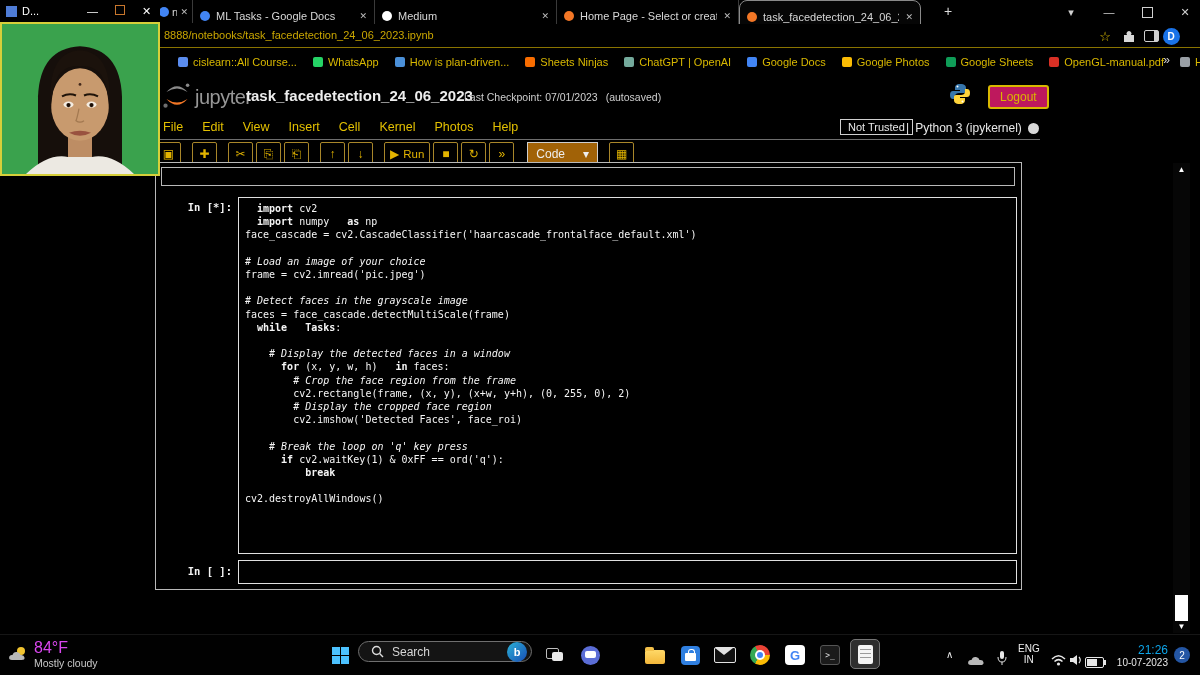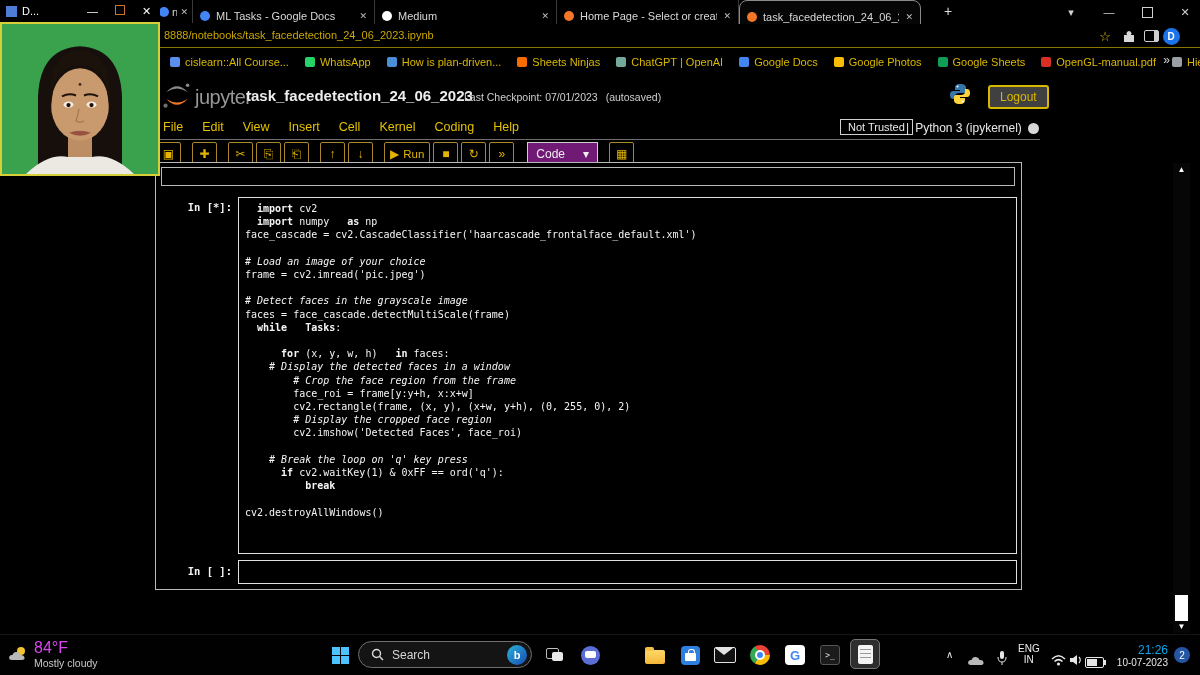--- a/index.html
+++ b/index.html
@@ -22,51 +22,51 @@
   
   #urlbar{position:absolute;left:0;top:24px;right:0;height:23px;background:#000;border-bottom:1px solid #8a7400;}
   .url-text{position:absolute;left:164px;top:5px;font-size:11px;color:#c9a600;white-space:nowrap;}
   .ubtn{position:absolute;top:4px;display:flex;align-items:center;justify-content:center;width:18px;height:16px;}
   .staricon{color:#e0c000;font-size:13px;}
   .panel{width:13px;height:10px;border:1.5px solid #cfcfcf;border-radius:2px;position:relative;}
   .panel:after{content:"";position:absolute;right:0;top:0;bottom:0;width:4px;background:#cfcfcf;}
   .avatar{width:17px;height:17px;border-radius:50%;background:#1a73e8;color:#fff;font-size:10px;
     font-weight:bold;display:flex;align-items:center;justify-content:center;}
   
-  #bookmarks{position:absolute;left:8px;top:48px;right:0;height:27px;background:#000;display:flex;align-items:center;}
+  #bookmarks{position:absolute;left:16px;top:48px;right:0;height:27px;background:#000;display:flex;align-items:center;}
   #bookmark-items{display:flex;gap:16px;margin-left:162px;align-items:center;}
   .bm{display:flex;align-items:center;gap:5px;font-size:11px;color:#d9b800;white-space:nowrap;}
   .bm-ic{width:10px;height:10px;border-radius:2px;flex:none;}
   .bm-overflow{position:absolute;right:30px;top:5px;color:#d9d9d9;font-size:12px;}
   
   #nb-logo{position:absolute;left:162px;top:82px;display:flex;align-items:flex-end;gap:3px;}
   .wordmark{font-size:20px;color:#979797;letter-spacing:-0.5px;}
   #nb-title{position:absolute;left:246px;top:87px;font-size:15px;font-weight:bold;color:#ededed;}
   #nb-checkpoint{position:absolute;left:464px;top:91px;font-size:10.5px;color:#cfcfcf;}
   #nb-autosave{margin-left:8px;}
   #py-logo{position:absolute;left:948px;top:82px;}
   #logout{position:absolute;left:988px;top:85px;border:2px solid #d9b800;color:#d9b800;font-size:12px;
-    padding:3px 10px;border-radius:3px;background:#404040;}
+    padding:3px 10px;border-radius:3px;background:#be185d;}
   
   #menu-items{position:absolute;left:163px;top:120px;display:flex;gap:19px;font-size:12.5px;color:#e3c000;}
   #not-trusted{position:absolute;left:840px;top:119px;border:1px solid #d0d0d0;color:#e8e8e8;
     font-size:11px;padding:1px 7px;}
   #kernel-area{position:absolute;left:906px;top:121px;color:#e8e8e8;font-size:12px;display:flex;
     gap:6px;align-items:center;}
   .kdot{width:11px;height:11px;border-radius:50%;background:#d8d8d8;}
   #menu-divline{position:absolute;left:0;top:139px;width:1040px;height:1px;background:#6e6e6e;}
   
   #toolbar{position:absolute;left:156px;top:142px;display:flex;gap:3px;align-items:center;}
   .tbtn{height:23px;min-width:25px;background:#000;border:1px solid #a8862a;color:#e3b400;font-size:12px;
     display:flex;align-items:center;justify-content:center;gap:4px;padding:0 5px;border-radius:2px;box-sizing:border-box;}
   .tlabel{font-size:11.5px;color:#e3b400;}
   #toolbar .tbtn:nth-child(2),#toolbar .tbtn:nth-child(3),
   #toolbar .tbtn:nth-child(6),#toolbar .tbtn:nth-child(8){margin-left:8px;}
   .cellsel{height:23px;border:1px solid #cfcfcf;color:#eee;font-size:12px;display:flex;align-items:center;
-    gap:18px;padding:0 8px;margin-left:10px;background:#701a75;box-sizing:border-box;}
+    gap:18px;padding:0 8px;margin-left:10px;background:#a16207;box-sizing:border-box;}
   #kbd-btn{margin-left:14px;}
   
   #nb-container{position:absolute;left:155px;top:162px;width:867px;height:428px;border:1px solid #b9b9b9;
     box-sizing:border-box;background:#000;}
   #partial-cell{position:absolute;left:161px;top:167px;width:854px;height:19px;border:1px solid #b9b9b9;box-sizing:border-box;}
   .prompt{position:absolute;width:64px;text-align:right;font-family:"DejaVu Sans Mono",monospace;
     font-size:10.5px;font-weight:bold;color:#f2f2f2;}
   .cell-input{position:absolute;left:238px;width:779px;border:1px solid #e0e0e0;box-sizing:border-box;
     padding:4px 6px;background:#000;}
   .cl{white-space:pre;font-family:"DejaVu Sans Mono",monospace;font-size:10px;line-height:13.2px;color:#f5f5f5;}
@@ -76,21 +76,21 @@
   #nb-scroll{position:absolute;left:1173px;top:163px;width:17px;height:470px;background:#060606;}
   .scr{position:absolute;left:0;width:17px;text-align:center;color:#fff;font-size:8px;}
   #nb-thumb{position:absolute;left:2px;top:432px;width:13px;height:26px;background:#fff;}
   
   #taskbar{position:absolute;left:0;bottom:0;right:0;height:40px;background:#010101;border-top:1px solid #161616;}
   #weather{position:absolute;left:8px;top:4px;display:flex;gap:6px;align-items:center;}
   .wtemp{font-size:16px;color:#d946ef;}
   .wdesc{font-size:10.5px;color:#c9c9c9;}
   #start-btn{position:absolute;left:332px;top:12px;display:grid;grid-template-columns:8px 8px;gap:1px;}
   #start-btn i{width:8px;height:8px;background:#4cc2ff;display:block;}
-  #search-pill{position:absolute;left:358px;top:6px;width:174px;height:27px;border-radius:14px;
+  #search-pill{position:absolute;left:358px;top:6px;width:174px;height:21px;border-radius:14px;
     border:1px solid #6f6f6f;background:#141414;display:flex;align-items:center;gap:8px;padding:0 4px 0 12px;box-sizing:border-box;}
   .search-text{flex:1;font-size:12px;color:#d6d6d6;}
   .bing{width:20px;height:20px;border-radius:50%;background:linear-gradient(135deg,#2bb3d8,#174bb4);
     color:#fff;font-size:11px;font-weight:bold;display:flex;align-items:center;justify-content:center;}
   .tb-ic{position:absolute;top:8px;width:24px;height:24px;display:flex;align-items:center;justify-content:center;}
   .tv{position:relative;width:18px;height:15px;}
   .tv i{position:absolute;display:block;border-radius:2px;}
   .tv .b1{left:0;top:0;width:11px;height:9px;border:1.5px solid #bdbdbd;}
   .tv .b2{left:6px;top:4px;width:11px;height:9px;background:#e8e8e8;}
   .chat{width:19px;height:19px;border-radius:50%;background:#5b6dd6;position:relative;}
@@ -264,21 +264,21 @@
   </span>
   <button id="logout">Logout</button>
 
   <div id="menu-items">
       <span class="menu-item">File</span>
       <span class="menu-item">Edit</span>
       <span class="menu-item">View</span>
       <span class="menu-item">Insert</span>
       <span class="menu-item">Cell</span>
       <span class="menu-item">Kernel</span>
-      <span class="menu-item">Coding</span>
+      <span class="menu-item">Photos</span>
       <span class="menu-item">Help</span>
     </div>
   <span id="not-trusted">Not Trusted</span>
   <div id="kernel-area">
     <span>|</span>
     <span>Python 3 (ipykernel)</span>
     <span class="kdot"></span>
   </div>
   <div id="menu-divline"></div>
 
@@ -337,24 +337,23 @@
       <div class="cl"><b>import</b> numpy <b>as</b> np</div>
       <div class="cl">face_cascade = cv2.CascadeClassifier('haarcascade_frontalface_default.xml')</div>
       <div class="cl">&nbsp;</div>
       <div class="cl cm"># Load an image of your choice</div>
       <div class="cl">frame = cv2.imread('pic.jpeg')</div>
       <div class="cl">&nbsp;</div>
       <div class="cl cm"># Detect faces in the grayscale image</div>
       <div class="cl">faces = face_cascade.detectMultiScale(frame)</div>
       <div class="cl"><b>while</b> <b>Tasks</b>:</div>
       <div class="cl">&nbsp;</div>
+      <div class="cl cm">    # Display the detected faces in a window</div>
       <div class="cl">    <b>for</b> (x, y, w, h) <b>in</b> faces:</div>
-      <div class="cl cm">    # Display the detected faces in a window</div>
       <div class="cl cm">        # Crop the face region from the frame</div>
-      <div class="cl">        face_roi = frame[y:y+h, x:x+w]</div>
       <div class="cl">        cv2.rectangle(frame, (x, y), (x+w, y+h), (0, 255, 0), 2)</div>
       <div class="cl cm">        # Display the cropped face region</div>
       <div class="cl">        cv2.imshow('Detected Faces', face_roi)</div>
       <div class="cl">&nbsp;</div>
       <div class="cl cm">    # Break the loop on 'q' key press</div>
       <div class="cl">    <b>if</b> cv2.waitKey(1) &amp; 0xFF == ord('q'):</div>
       <div class="cl">        <b>break</b></div>
       <div class="cl">&nbsp;</div>
       <div class="cl">cv2.destroyAllWindows()</div>
     </div>

